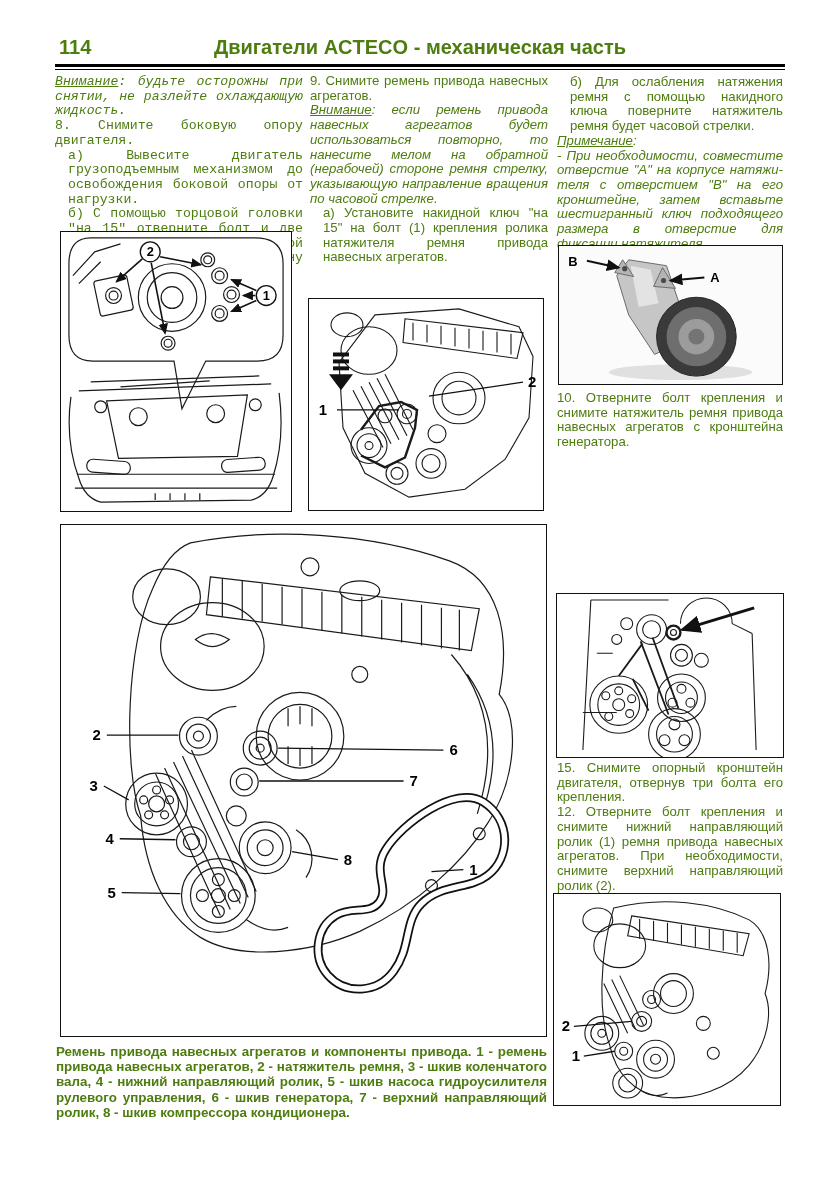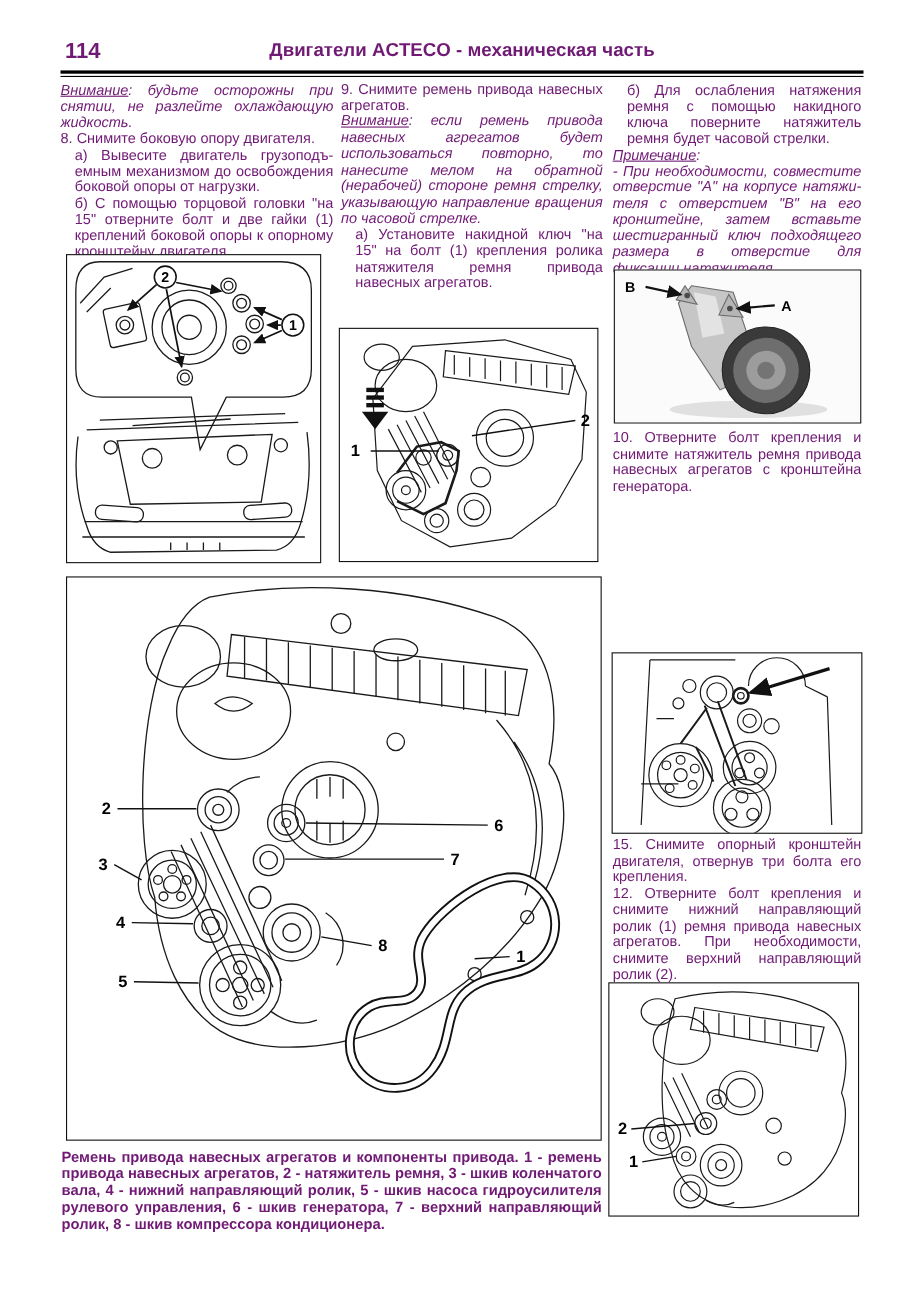--- a/index.html
+++ b/index.html
@@ -1,20 +1,20 @@
 <!DOCTYPE html>
 <html><head>
 <meta charset="utf-8">
 <style>
   html,body{margin:0;padding:0;background:#888;}
   .page{position:relative;width:840px;height:1188px;background:#fff;overflow:hidden;
-        font-family:"Liberation Sans",sans-serif;color:#701a75;}
+        font-family:"Liberation Sans",sans-serif;color:#4d7c0f;}
   .hdr{position:absolute;left:55px;top:36px;width:730px;height:26px;}
   .hdr .num{position:absolute;left:4px;top:0;font-size:20px;font-weight:bold;}
-  .hdr .ttl{position:absolute;left:0;top:0;width:100%;text-align:center;font-size:17px;font-weight:bold;}
+  .hdr .ttl{position:absolute;left:0;top:0;width:100%;text-align:center;font-size:20px;font-weight:bold;}
   .rule1{position:absolute;left:55px;top:64px;width:730px;height:3px;background:#000;}
   .rule2{position:absolute;left:55px;top:69px;width:730px;height:1px;background:#000;}
   .txt{position:absolute;font-size:13.2px;line-height:14.7px;text-align:justify;}
   .txt p{margin:0;}
   .sub{padding-left:13px;}
   .it{font-style:italic;}
   .u{text-decoration:underline;}
   .fig{position:absolute;border:1.6px solid #111;background:#fff;box-sizing:border-box;}
   .fig svg{display:block;width:100%;height:100%;}
   .cap{position:absolute;left:56px;top:1044px;width:491px;font-size:13.4px;line-height:15.2px;
@@ -27,21 +27,21 @@
 
 <div class="page">
 
   <div class="hdr">
     <div class="num">114</div>
     <div class="ttl">Двигатели ACTECO - механическая часть</div>
   </div>
   <div class="rule1"></div>
   <div class="rule2"></div>
 
-  <div class="txt" style="left:55px;top:75px;width:248px;">
+  <div class="txt" style="left:55px;top:75px;width:248px;font-family:Liberation Mono, monospace;">
     <p class="it"><span class="u">Внимание</span><span>: будьте осторожны при снятии, не разлейте охлаждающую жидкость.</span></p>
     <p>8. Снимите боковую опору двигателя.</p>
     <p class="sub">а) Вывесите двигатель грузоподъ­емным механизмом до освобожде­ния боковой опоры от нагрузки.</p>
     <p class="sub">б) С помощью торцовой головки "на 15" отверните болт и две гайки (1) креп­лений боковой опоры к опорному кронштейну двигателя.</p>
   </div>
 
   <div class="fig" style="left:60px;top:231px;width:232px;height:281px;">
     <svg viewBox="0 0 232 281" preserveAspectRatio="none">
       <defs>
           <marker id="a1" markerWidth="8" markerHeight="8" refX="6" refY="3" orient="auto">

